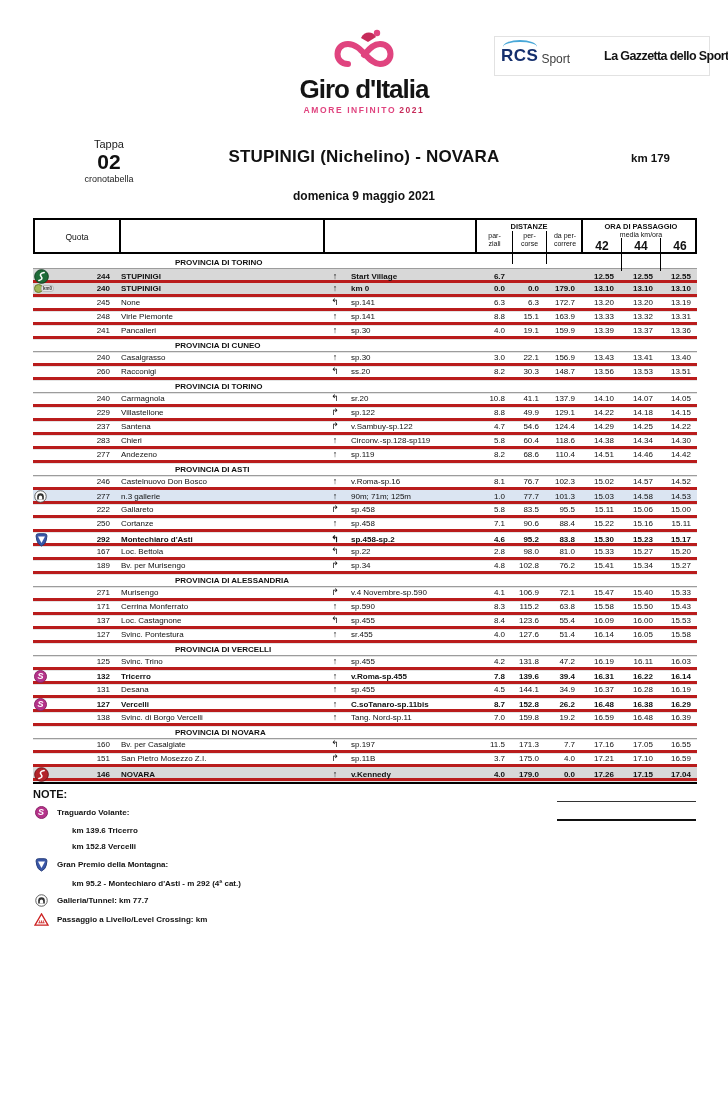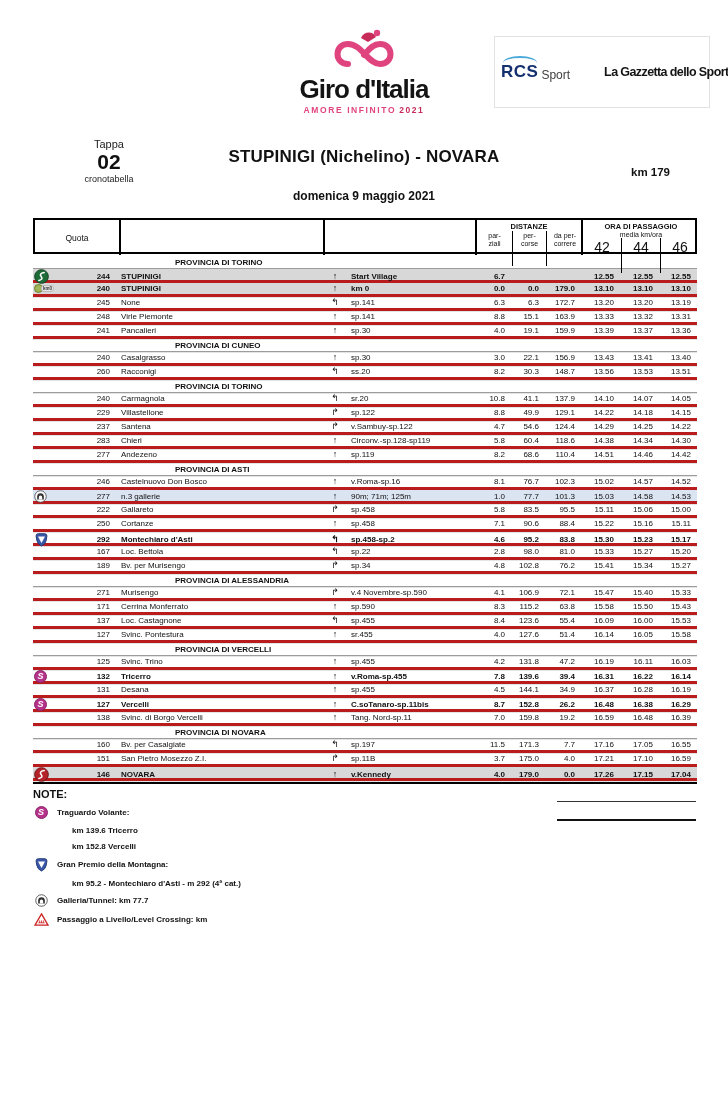--- a/index.html
+++ b/index.html
@@ -1,20 +1,20 @@
 <!DOCTYPE html>
 <html><head>
 <meta charset="utf-8">
 <style>
   * { margin:0; padding:0; box-sizing:border-box; }
   body { background:#888; font-family:"Liberation Sans", sans-serif; }
   .page { position:relative; width:728px; height:1094px; background:#fff; margin:0 auto; overflow:hidden; color:#111; }
 
   
-  .sponsors { position:absolute; left:494px; top:36px; width:216px; height:72px;
+  .sponsors { position:absolute; left:494px; top:36px; width:216px; height:40px;
               display:flex; align-items:center; border:1px solid #e2e2e2; background:#fff; padding:4px 6px; gap:17px; }
   .rcs { display:flex; align-items:flex-end; gap:3px; }
   .rcs-mark { position:relative; }
   .rcs-swoosh { position:absolute; top:-6px; left:2px; width:34px; height:7px;
                 border-top:2.5px solid #49a8d8; border-radius:50%/100% 100% 0 0; }
   .rcs-txt { font-size:17px; font-weight:bold; color:#15306e; letter-spacing:0.5px; }
   .rcs-sport { font-size:12px; color:#404040; font-weight:normal; }
   .sp-divider { width:1px; height:44px; background:#b5b5b5; }
   .gaz { display:flex; flex-direction:row; align-items:center; }
   .gaz-title { font-size:12.5px; font-weight:800; letter-spacing:-0.6px; color:#141414; white-space:nowrap; }
@@ -26,37 +26,37 @@
   .giro-title { font-size:26px; font-weight:bold; letter-spacing:-1px; line-height:1; color:#141414; }
   .giro-sub { font-size:8.5px; font-weight:bold; letter-spacing:1.6px; margin-top:3px; color:#e0447f; }
   .giro-sub .yr { color:#c62b5a; margin-left:3px; }
 
   .stage-block { position:absolute; left:70px; top:138px; width:78px; text-align:center; }
   .stage-label { font-size:11px; color:#222; }
   .stage-number { font-size:21px; font-weight:bold; line-height:1.15; }
   .stage-type { font-size:9px; color:#222; }
 
   .stage-title { position:absolute; left:0; right:0; top:147px; text-align:center; font-size:17px; font-weight:bold; letter-spacing:0.2px; }
-  .stage-km { position:absolute; right:58px; top:166px; font-size:11.5px; font-weight:bold; }
+  .stage-km { position:absolute; right:58px; top:152px; font-size:11.5px; font-weight:bold; }
   .stage-date { position:absolute; left:0; right:0; top:189px; text-align:center; font-size:12px; font-weight:bold; }
 
   
   .maintable { position:absolute; left:33px; top:218px; width:664px; }
   .thead { display:grid; grid-template-columns:86px 204px 152px 106px 116px; border:2px solid #000; height:36px; font-size:7.5px; }
   .th-box { border-right:2px solid #000; position:relative; }
   .th-box:last-child { border-right:none; }
   .th-quota { display:flex; align-items:center; justify-content:center; font-size:8.5px; }
   .th-distanze .cap, .th-ora .cap { text-align:center; font-weight:bold; font-size:7.5px; padding-top:2px; }
   .th-ora .sub { text-align:center; font-size:7px; }
   .th-cols3 { display:grid; height:100%; }
   .th-distanze .th-cols3 { grid-template-columns:36px 34px 36px; }
   .th-ora .th-cols3 { grid-template-columns:39px 39px 38px; }
   .th-sub2 { text-align:center; font-size:7px; line-height:1.15; padding-top:1px; border-right:1px solid #000; }
   .th-sub2:last-child { border-right:none; }
-  .th-speed { text-align:center; font-size:14px; font-weight:normal; border-right:1px solid #000; padding-top:1px; }
+  .th-speed { text-align:center; font-size:12px; font-weight:bold; border-right:1px solid #000; padding-top:1px; }
   .th-speed:last-child { border-right:none; }
 
   .tbody { border-bottom:3px solid #000; margin-top:2px; }
   .t-row { display:grid; grid-template-columns:30px 56px 204px 24px 128px 36px 34px 36px 39px 39px 38px;
            height:14px; align-items:center; font-size:8px;
            border-bottom:3px solid #b91c1c; box-shadow:0 1px 0 #e4e4e4; }
   .t-row.hl-gray { background:#d8d8d8; }
   .t-row.hl-blue { background:#dbe5f2; }
   .t-row.bold { font-weight:bold; }
   .sec-row { height:13px; display:flex; align-items:center; font-size:8px; font-weight:bold;

